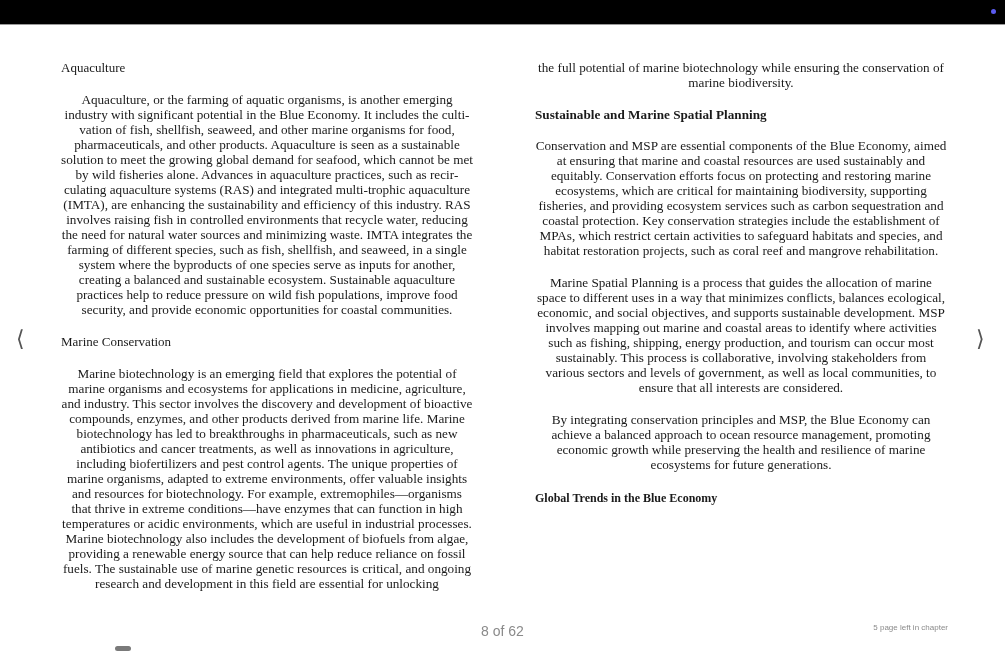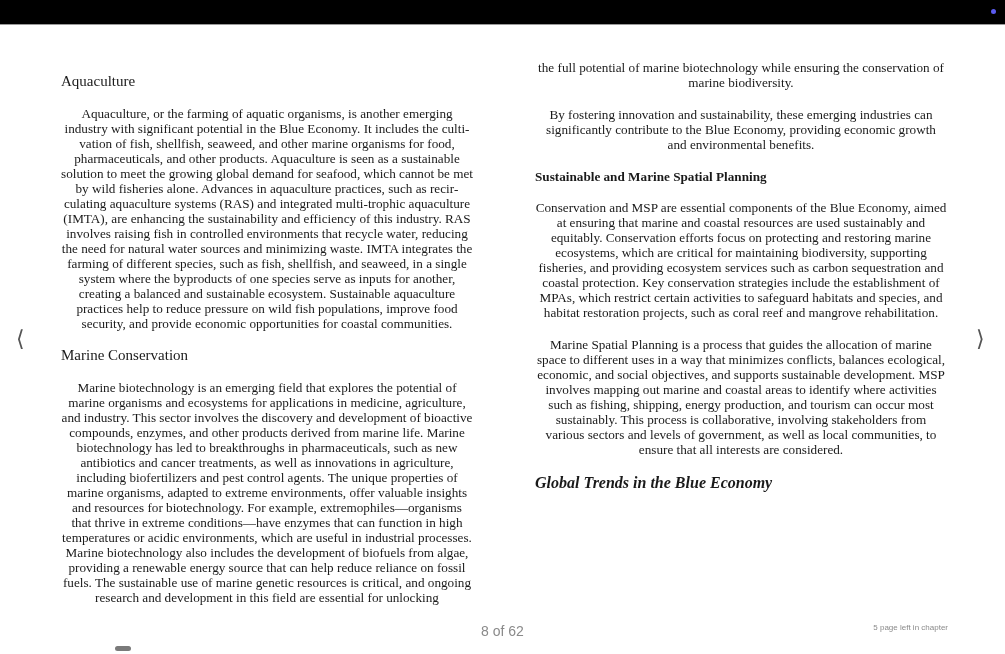--- a/index.html
+++ b/index.html
@@ -4,23 +4,23 @@
 <style>
   * { box-sizing: border-box; margin: 0; padding: 0; }
   html, body { width: 1005px; height: 654px; overflow: hidden; background: #ffffff; }
   body { position: relative; font-family: "DejaVu Serif", "Liberation Serif", serif; color: #1a1a1a; }
   .topbar { position: absolute; left: 0; top: 0; width: 1005px; height: 25px; background: #000000; border-bottom: 1px solid #9a9a9a; }
   .topbar .dot { position: absolute; right: 9px; top: 9px; width: 5px; height: 5px; border-radius: 50%; background: #5b5bf0; }
   .page { position: absolute; top: 60px; width: 412px; font-family: "Liberation Serif", serif; font-size: 13.2px; line-height: 15px; color: #1a1a1a; }
   .page.left { left: 61px; }
   .page.right { left: 535px; width: 412px; }
   .page p { margin-bottom: 17px; text-align: center; }
-  .page h3.subhead { font-weight: normal; font-size: 15px; margin: 14px 0 17px 0; }
+  .page h3.subhead { font-weight: normal; font-size: 13px; margin: 0 0 17px 0; }
   .page h3.bold { font-weight: bold; font-size: 13.2px; margin: 0 0 16px 0; }
-  .page h2 { font-weight: bold; font-size: 16px; line-height: 18px; margin: 0; font-style: italic; }
+  .page h2 { font-weight: bold; font-size: 12px; line-height: 18px; margin: 0; }
   .nav { position: absolute; top: 327px; font-size: 22px; color: #555; font-family: "DejaVu Sans", sans-serif; line-height: 24px; cursor: pointer; }
   .nav.prev { left: 16px; }
   .nav.next { left: 976px; }
   .footer-page { position: absolute; top: 623px; left: 470px; width: 65px; text-align: center; font-family: "Liberation Sans", sans-serif; font-size: 14px; color: #8a8a8a; }
   .footer-left { position: absolute; top: 623px; left: 850px; width: 98px; text-align: right; font-family: "Liberation Sans", sans-serif; font-size: 8px; color: #8a8a8a; }
   .scrub { position: absolute; top: 646px; left: 115px; width: 16px; height: 5px; border-radius: 3px; background: #7a7a7a; }
 </style>
 </head>
 <body>
 
@@ -37,22 +37,22 @@
 
 <div class="page left">
   <h3 class="subhead">Aquaculture</h3>
   <p>Aquaculture, or the farming of aquatic organisms, is another emerging industry with significant potential in the Blue Economy. It includes the culti­vation of fish, shellfish, seaweed, and other marine organisms for food, pharmaceuticals, and other products. Aquaculture is seen as a sustainable solution to meet the growing global demand for seafood, which cannot be met by wild fisheries alone. Advances in aquaculture practices, such as recir­culating aquaculture systems (RAS) and integrated multi-trophic aquaculture (IMTA), are enhancing the sustainability and efficiency of this industry. RAS involves raising fish in controlled environments that recycle water, reducing the need for natural water sources and minimizing waste. IMTA integrates the farming of different species, such as fish, shellfish, and seaweed, in a sin­gle system where the byproducts of one species serve as inputs for another, creating a balanced and sustainable ecosystem. Sustainable aquaculture practices help to reduce pressure on wild fish populations, improve food security, and provide economic opportunities for coastal communities.</p>
   <h3 class="subhead">Marine Conservation</h3>
   <p>Marine biotechnology is an emerging field that explores the potential of marine organisms and ecosystems for applications in medicine, agriculture, and industry. This sector involves the discovery and development of bioac­tive compounds, enzymes, and other products derived from marine life. Marine biotechnology has led to breakthroughs in pharmaceuticals, such as new antibiotics and cancer treatments, as well as innovations in agriculture, including biofertilizers and pest control agents. The unique properties of marine organisms, adapted to extreme environments, offer valuable insights and resources for biotechnology. For example, extremophiles—organisms that thrive in extreme conditions—have enzymes that can function in high temperatures or acidic environments, which are useful in industrial process­es. Marine biotechnology also includes the development of biofuels from algae, providing a renewable energy source that can help reduce reliance on fossil fuels. The sustainable use of marine genetic resources is critical, and ongoing research and development in this field are essential for unlocking</p>
 </div>
 
 <div class="page right">
   <p>the full potential of marine biotechnology while ensuring the conservation of marine biodiversity.</p>
-  <p>By fostering innovation and sustainability, these emerging industries can significantly contribute to the Blue Economy, providing economic growth and environmental benefits.</p>
   <h3 class="bold">Sustainable and Marine Spatial Planning</h3>
   <p>Conservation and MSP are essential components of the Blue Economy, aimed at ensuring that marine and coastal resources are used sustainably and equitably. Conservation efforts focus on protecting and restoring marine ecosystems, which are critical for maintaining biodiversity, support­ing fisheries, and providing ecosystem services such as carbon sequestra­tion and coastal protection. Key conservation strategies include the establishment of MPAs, which restrict certain activities to safeguard habitats and species, and habitat restoration projects, such as coral reef and man­grove rehabilitation.</p>
   <p>Marine Spatial Planning is a process that guides the allocation of marine space to different uses in a way that minimizes conflicts, balances ecologi­cal, economic, and social objectives, and supports sustainable development. MSP involves mapping out marine and coastal areas to identify where activi­ties such as fishing, shipping, energy production, and tourism can occur most sustainably. This process is collaborative, involving stakeholders from various sectors and levels of government, as well as local communities, to ensure that all interests are considered.</p>
+  <p>By integrating conservation principles and MSP, the Blue Economy can achieve a balanced approach to ocean resource management, promoting economic growth while preserving the health and resilience of marine ecosystems for future generations.</p>
   <h2>Global Trends in the Blue Economy</h2>
 </div>
 
 <div class="footer-page">8 of 62</div>
 <div class="footer-left">5 page left in chapter</div>
 <div class="scrub"></div>
 
 </body></html>

